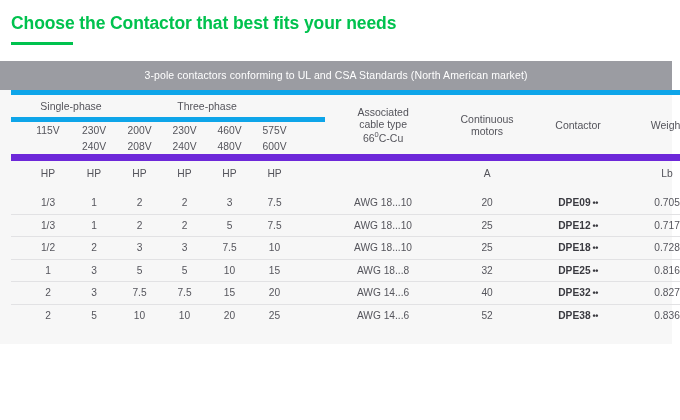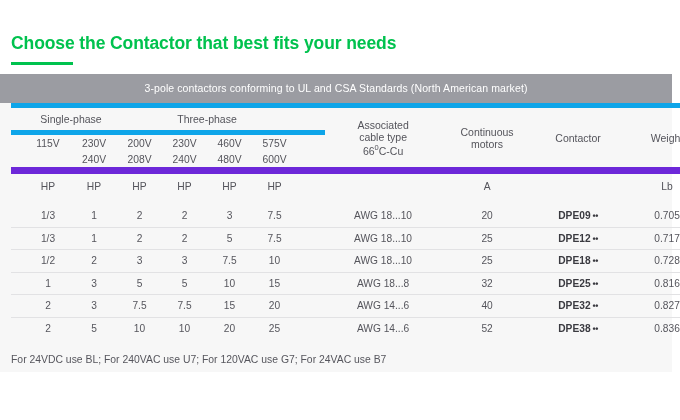--- a/index.html
+++ b/index.html
@@ -11,42 +11,41 @@
     width: 680px;
     height: 420px;
     font-family: "Liberation Sans", sans-serif;
     overflow: hidden;
     position: relative;
   }
 
   
   .title-block {
     padding: 13px 16px 0 11px;
-    margin-top: 20px;
   }
   .page-title {
     color: #00c24e;
     font-size: 17.5px;
     font-weight: bold;
     letter-spacing: -0.1px;
     line-height: 20px;
     white-space: nowrap;
   }
   .title-underline {
     width: 62px;
     height: 3px;
     background: #00c24e;
     margin-top: 9px;
   }
 
   
   .panel {
     position: absolute;
     left: 0;
-    top: 74px;
+    top: 61px;
     width: 672px;
     background: #f7f7f7;
     padding-bottom: 4px;
   }
   .panel-banner {
     background: #9b9ca2;
     color: #ffffff;
     font-size: 10.5px;
     text-align: center;
     padding: 8px 0 9px 0;
@@ -319,16 +318,15 @@
       <td></td>
       <td>AWG 14...6</td>
       <td>52</td>
       <td class="ref"><span>DPE38</span><span class="dots">••</span></td>
       <td>0.836</td>
     </tr>
   </tbody>
     </table>
 
   <div class="footnote">
-    <div>For 24VDC use BL; For 240VAC use U7; For 120VAC use G7; For 24VAC use B7</div>
   </div>
 
 </div>
 
 </body></html>

